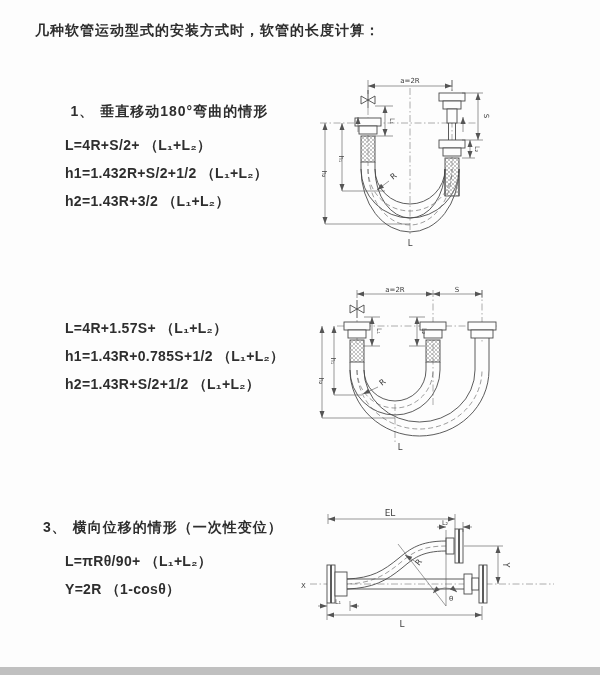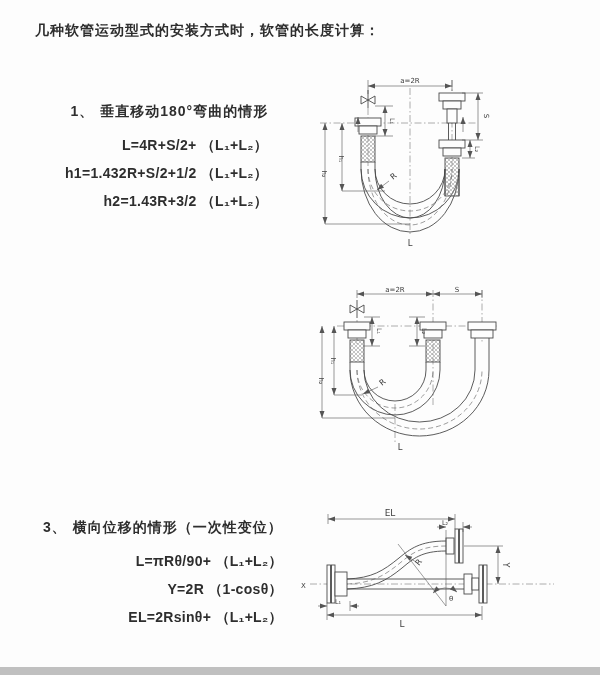--- a/index.html
+++ b/index.html
@@ -9,21 +9,21 @@
     font-family:"Liberation Sans","DejaVu Sans",sans-serif;
     color:#2e2e2e;
   }
   .doc-title{
     position:absolute;left:35px;top:22px;
     font-size:14px;font-weight:600;letter-spacing:1px;white-space:nowrap;
   }
   .section{position:absolute;left:43px;font-size:14px;font-weight:600;white-space:nowrap;}
   .sec-head{letter-spacing:1px;text-align:right;}
   .sec-index{margin-right:6px;}
-  .formulas{margin:10px 0 0 22px;text-align:right;}
+  .formulas{margin:10px 0 0 22px;}
   .formula-line{height:28px;line-height:28px;letter-spacing:0.3px;font-weight:600;}
   .diagram{position:absolute;}
   svg{display:block;}
   .ln{stroke:#4a4a4a;stroke-width:0.9;fill:none;}
   .thin{stroke:#5a5a5a;stroke-width:0.6;fill:none;}
   .dim{stroke:#555;stroke-width:0.6;fill:none;}
   .cl{stroke:#6a6a6a;stroke-width:0.55;fill:none;stroke-dasharray:7 2.5 1.5 2.5;}
   .dash{stroke:#5a5a5a;stroke-width:0.6;fill:none;stroke-dasharray:5 3;}
   .fit{fill:#fdfdfd;stroke:#4a4a4a;stroke-width:0.9;}
   .dimtext{font-family:"DejaVu Sans",sans-serif;fill:#3d3d3d;}
@@ -41,30 +41,34 @@
       <span class="sec-index">1、</span><span>垂直移动180°弯曲的情形</span>
     </div>
     <div class="formulas">
       <div class="formula-line">L=4R+S/2+ （L₁+L₂）</div>
       <div class="formula-line">h1=1.432R+S/2+1/2 （L₁+L₂）</div>
       <div class="formula-line">h2=1.43R+3/2 （L₁+L₂）</div>
     </div>
   </div>
 
   <div class="section" style="top:304px;">
+    <div class="formulas">
+      <div class="formula-line">L=4R+1.57S+ （L₁+L₂）</div>
+      <div class="formula-line">h1=1.43R+0.785S+1/2 （L₁+L₂）</div>
+      <div class="formula-line">h2=1.43R+S/2+1/2 （L₁+L₂）</div>
+    </div>
   </div>
 
   <div class="section" style="top:519px;">
     <div class="sec-head">
       <span class="sec-index">3、</span><span>横向位移的情形（一次性变位）</span>
     </div>
     <div class="formulas">
       <div class="formula-line">L=πRθ/90+ （L₁+L₂）</div>
       <div class="formula-line">Y=2R （1-cosθ）</div>
-      <div class="formula-line">EL=2Rsinθ+ （L₁+L₂）</div>
     </div>
   </div>
 
   <div class="diagram" style="left:315px;top:74px;">
     <svg width="275" height="180" viewBox="0 0 275 180">
       <defs>
         <marker id="d1a" viewBox="0 0 8 6" markerWidth="8" markerHeight="6" refX="7.5" refY="3" orient="auto-start-reverse" markerUnits="userSpaceOnUse">
           <path d="M0.5,0.5 L7.5,3 L0.5,5.5 z" fill="#555"></path>
         </marker>
         <pattern id="braid1" patternUnits="userSpaceOnUse" width="4" height="4">

